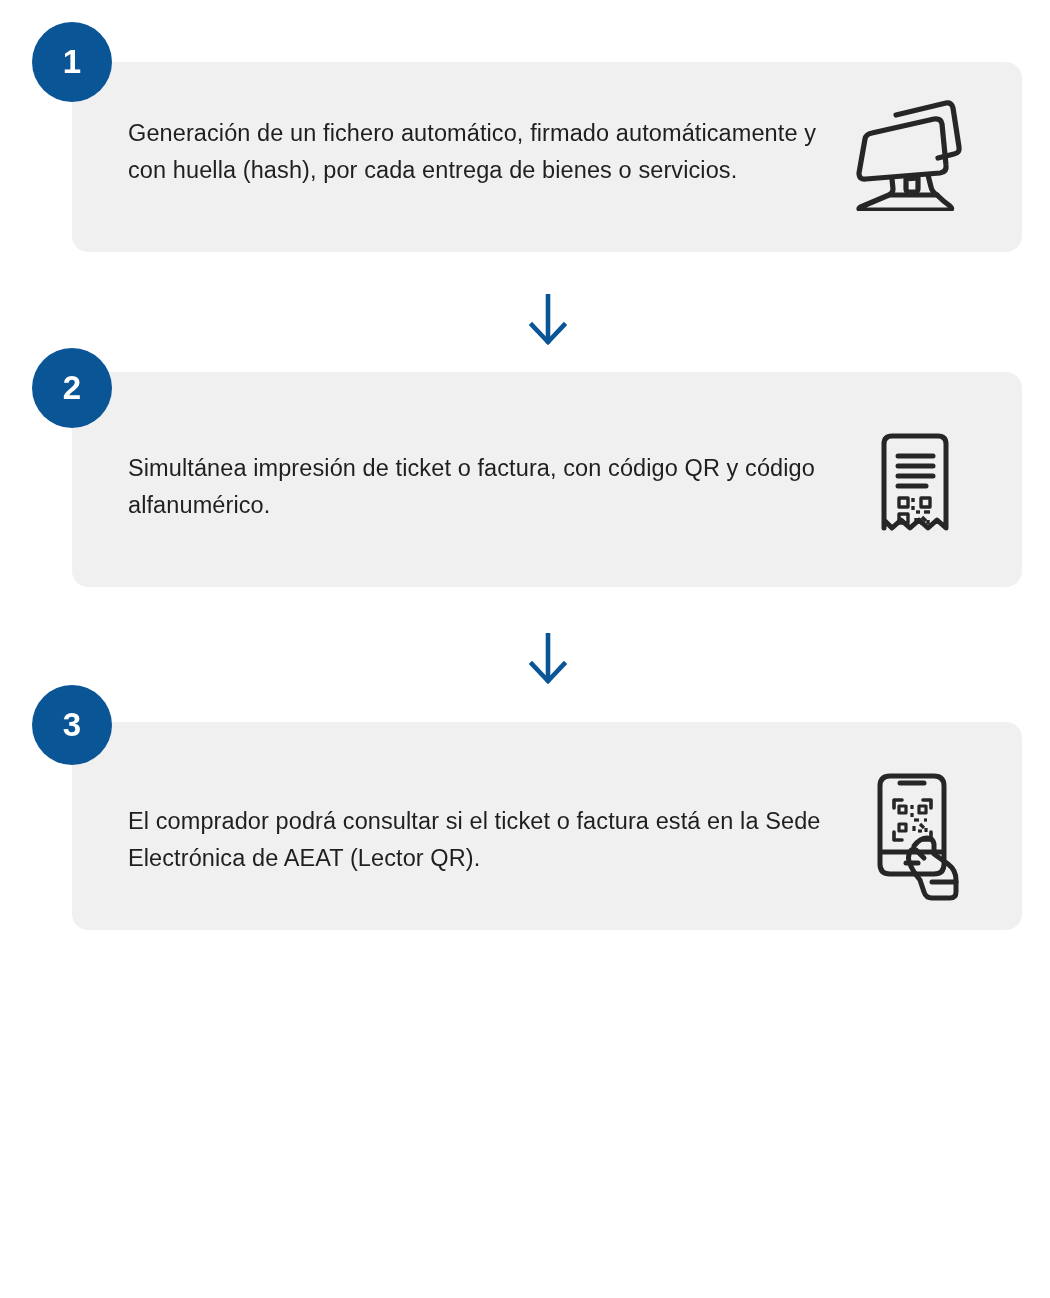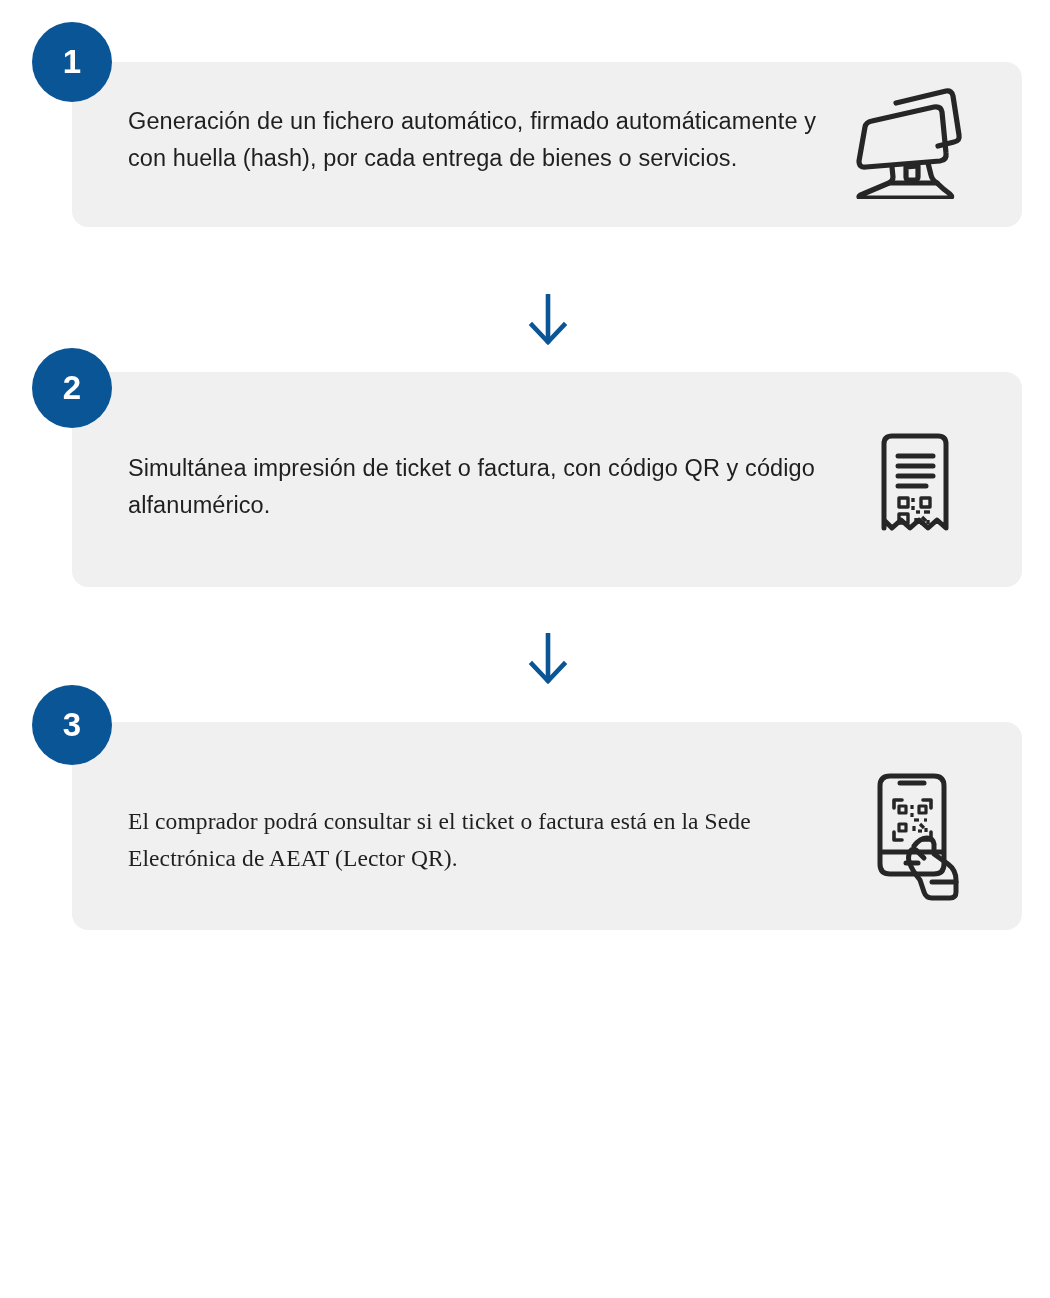--- a/index.html
+++ b/index.html
@@ -25,21 +25,21 @@
   .card {
     position:absolute;
     left:72px;
     width:950px;
     background:#f0f0f0;
     border-radius:16px;
     display:flex;
     align-items:center;
     justify-content:space-between;
   }
-  #step-1 .card { top:40px; height:165px; padding:0 40px 14px 56px; }
+  #step-1 .card { top:40px; height:190px; padding:0 40px 14px 56px; }
   #step-2 .card { top:24px; height:215px; padding:0 40px 0 56px; }
   #step-3 .card { top:37px; height:208px; padding:0 40px 0 56px; }
 
   .badge {
     position:absolute;
     left:32px;
     top:0;
     width:80px;
     height:80px;
     border-radius:50%;
@@ -56,21 +56,21 @@
   .card-text {
     font-size:23.5px;
     line-height:37px;
     color:#1f1f1f;
     max-width:700px;
     letter-spacing:0.1px;
     font-weight:400;
   }
   #step-1 .card-text { margin-top:4px; }
   #step-2 .card-text { margin-top:14px; }
-  #step-3 .card-text { margin-top:27px;font-family:Liberation Serif, serif; }
+  #step-3 .card-text { margin-top:27px; }
 
   .card-icon {
     flex:0 0 auto;
     display:flex;
     align-items:center;
     justify-content:center;
   }
   #step-1 .card-icon { margin-right:18px; margin-top:4px; }
   #step-2 .card-icon { margin-right:28px; margin-top:16px; }
   #step-3 .card-icon { margin-right:18px; margin-top:24px; }

